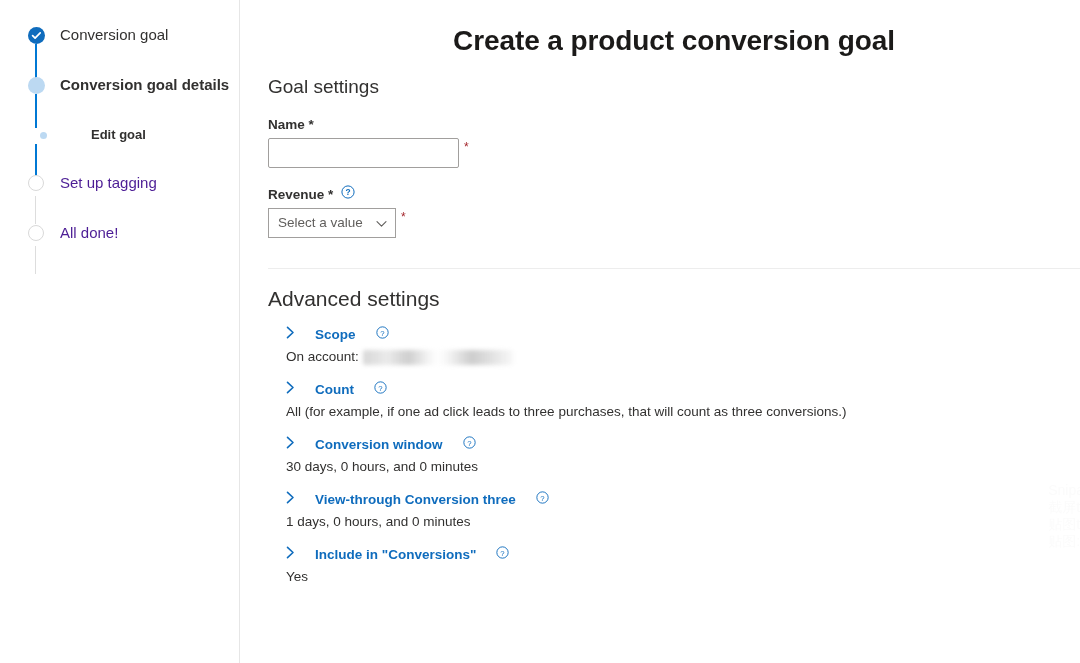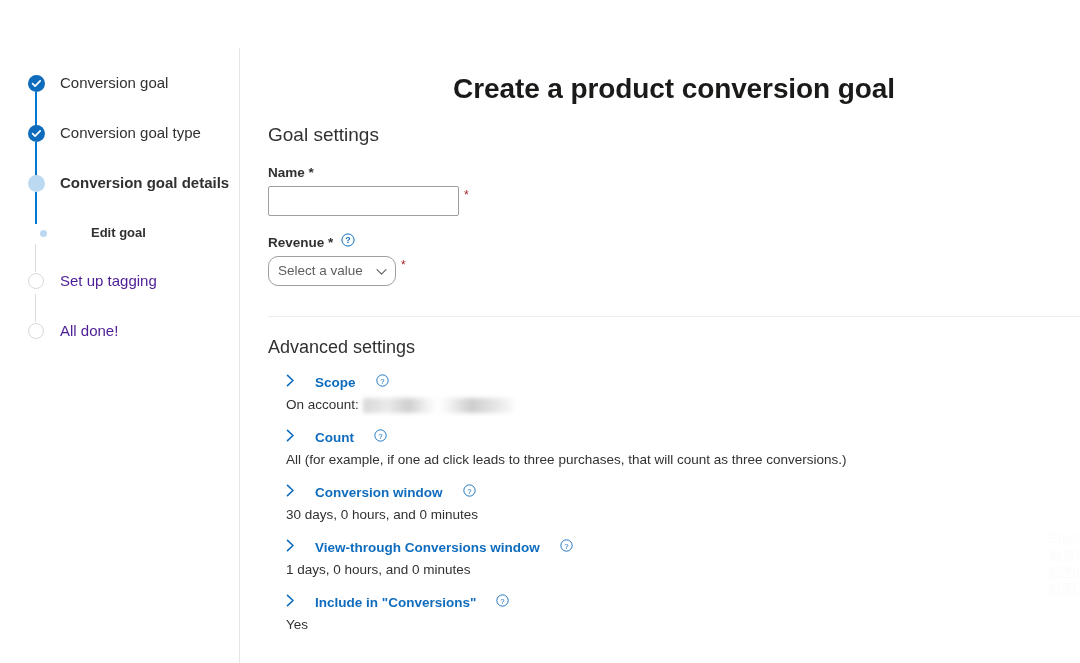--- a/index.html
+++ b/index.html
@@ -15,21 +15,20 @@
     color: #323130;
     -webkit-font-smoothing: antialiased;
   }
 
   #app {
     position: relative;
     width: 1080px;
     height: 528px;
     display: flex;
     background: #ffffff;
-    margin-top: 48px;
   }
 
   
   .wizard {
     position: relative;
     width: 240px;
     min-width: 240px;
     height: 663px;
     border-right: 1px solid #e6e6e6;
     background: #ffffff;
@@ -171,21 +170,21 @@
     color: #a4262c;
     font-size: 12px;
     line-height: 12px;
     margin-top: 3px;
   }
 
   .dropdown {
     width: 128px;
     height: 30px;
     border: 1px solid #a19f9d;
-    border-radius: 10px;
+    border-radius: 0;
     background: #ffffff;
     display: flex;
     align-items: center;
     justify-content: space-between;
     padding: 0 8px 0 9px;
     cursor: pointer;
   }
   .dropdown-text {
     font-size: 13.5px;
     color: #605e5c;
@@ -196,21 +195,21 @@
   .info-icon { display: block; cursor: pointer; }
 
   .divider {
     height: 1px;
     background: #ededed;
     margin: 30px 0 0 0;
     width: 100%;
   }
 
   .adv-head {
-    font-size: 18px;
+    font-size: 21px;
     font-weight: normal;
     color: #323130;
     margin: 18px 0 0 0;
     line-height: 24px;
   }
 
   .adv-item { margin-top: 14px; }
 
   .adv-row {
     display: flex;
@@ -291,30 +290,20 @@
       <span class="marker-wrap">
         <span class="marker-done">
           <svg width="11" height="11" viewBox="0 0 11 11" aria-hidden="true">
             <path d="M1.6 5.6 L4.1 8.1 L9.2 2.9" fill="none" stroke="#ffffff" stroke-width="1.7" stroke-linecap="round" stroke-linejoin="round"></path>
           </svg>
         </span>
       </span>
       <span class="step-label">Conversion goal</span>
     </div>
 
-    <div class="step">
-      <span class="marker-wrap">
-        <span class="marker-done">
-          <svg width="11" height="11" viewBox="0 0 11 11" aria-hidden="true">
-            <path d="M1.6 5.6 L4.1 8.1 L9.2 2.9" fill="none" stroke="#ffffff" stroke-width="1.7" stroke-linecap="round" stroke-linejoin="round"></path>
-          </svg>
-        </span>
-      </span>
-      <span class="step-label">Conversion goal type</span>
-    </div>
 
     <div class="step">
       <span class="marker-wrap">
         <span class="marker-current"></span>
       </span>
       <span class="step-label bold">Conversion goal details</span>
     </div>
 
     <div class="step substep">
       <span class="marker-wrap">
@@ -434,21 +423,21 @@
       <div class="adv-value">30 days, 0 hours, and 0 minutes</div>
     </div>
 
     <div class="adv-item">
       <div class="adv-row">
         <span class="chev-right">
           <svg width="9" height="13" viewBox="0 0 9 13" aria-hidden="true">
             <path d="M1.5 1.3 L7 6.5 L1.5 11.7" fill="none" stroke="#0f6cbd" stroke-width="1.6" stroke-linecap="round" stroke-linejoin="round"></path>
           </svg>
         </span>
-        <span class="adv-title">View-through Conversions window</span>
+        <span class="adv-title">View-through Conversion three</span>
         <span class="info-icon">
           <svg width="13" height="13" viewBox="0 0 14 14" aria-hidden="true">
             <circle cx="7" cy="7" r="6.1" fill="none" stroke="#0f6cbd" stroke-width="1"></circle>
             <text x="7" y="10.3" font-family="Liberation Sans, sans-serif" font-size="8.4" fill="#0f6cbd" text-anchor="middle">?</text>
           </svg>
         </span>
       </div>
       <div class="adv-value">1 days, 0 hours, and 0 minutes</div>
     </div>
 

